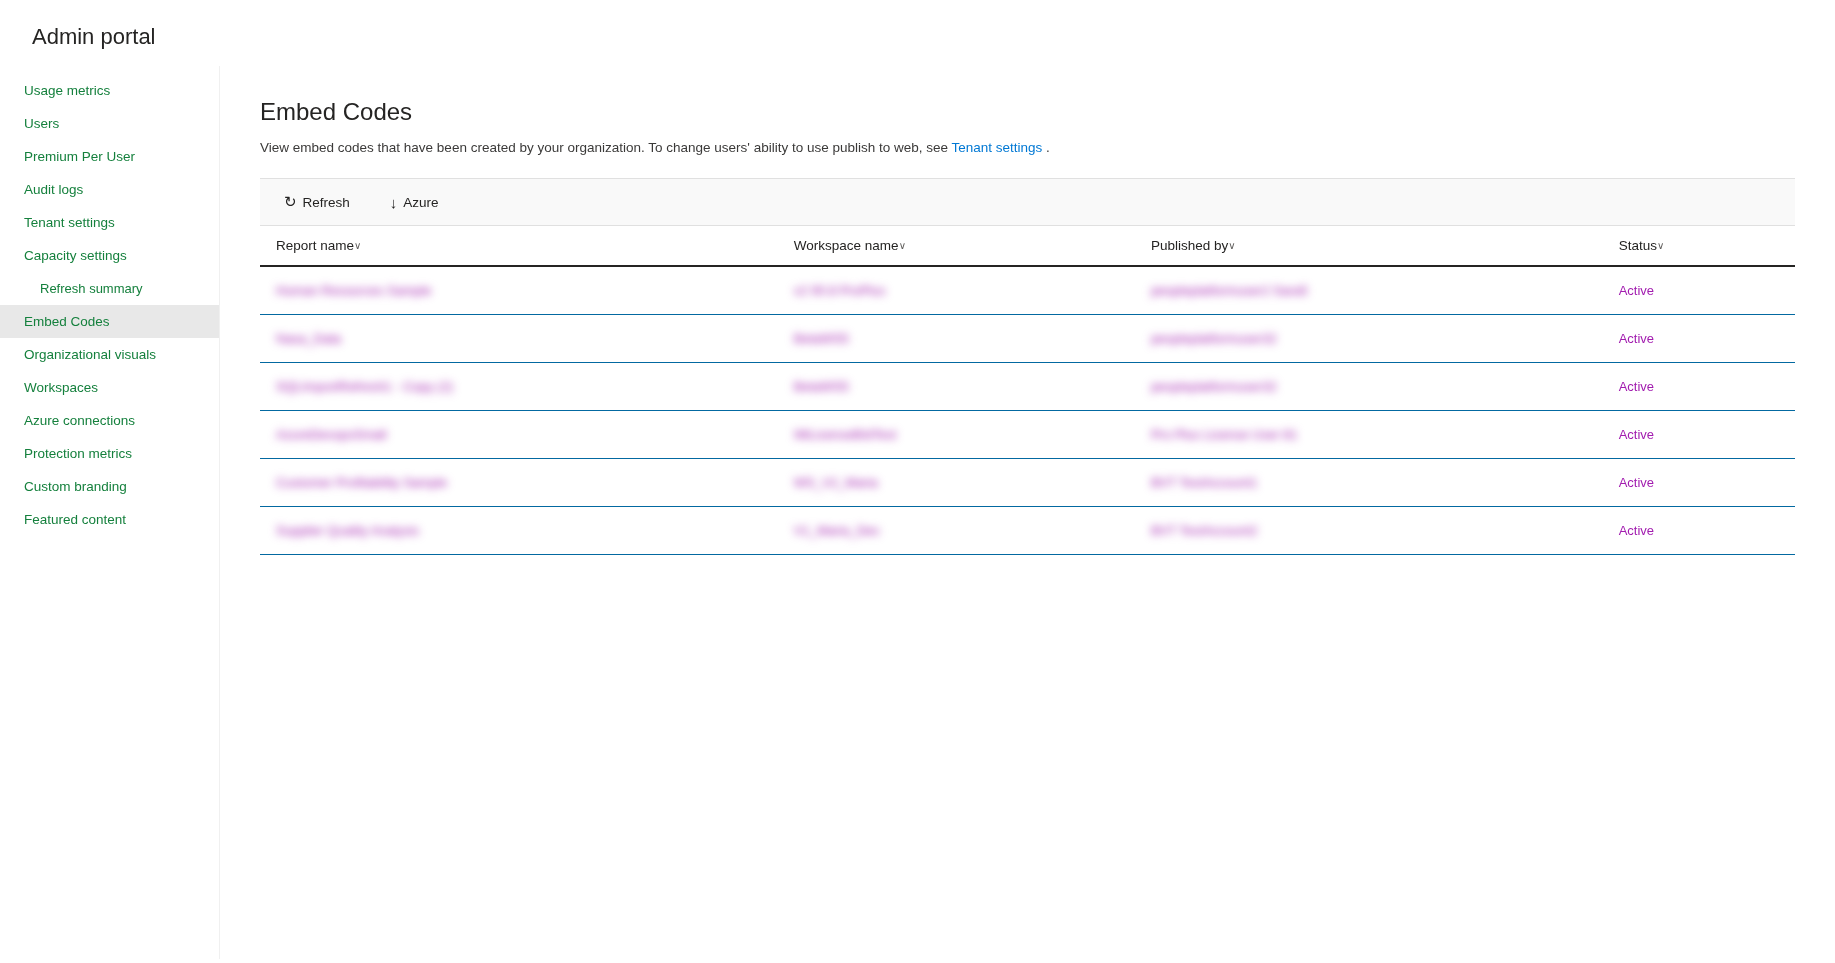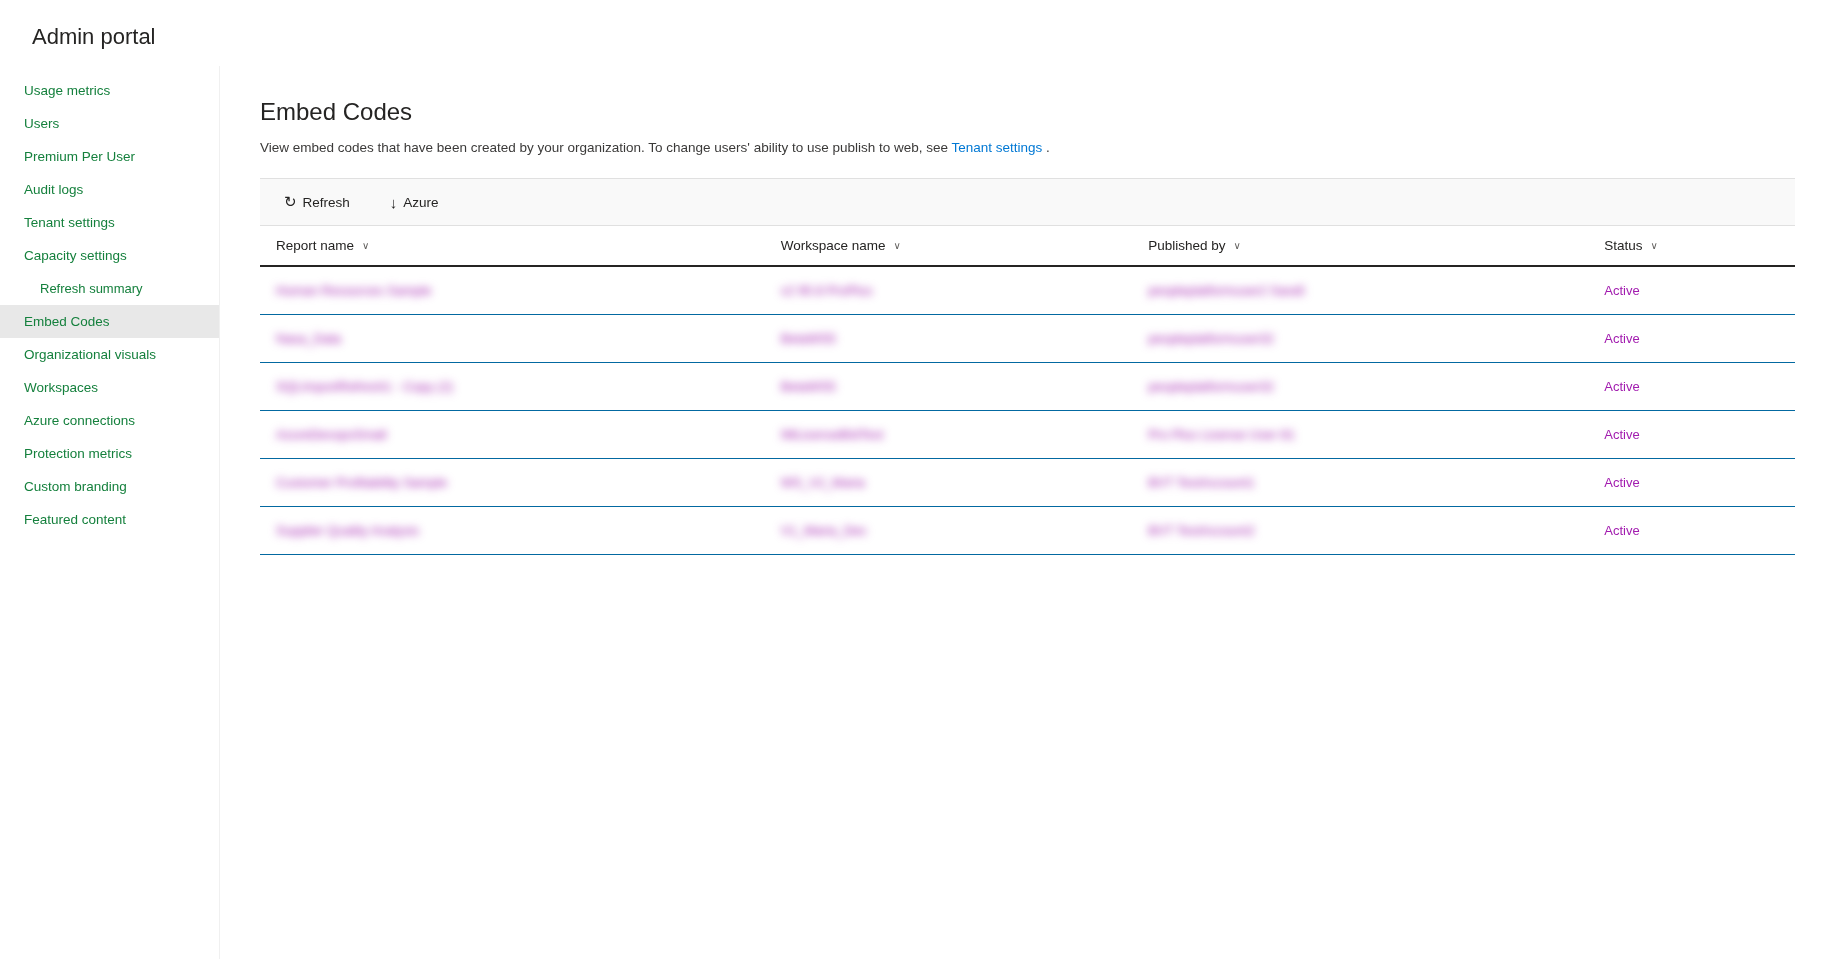--- a/index.html
+++ b/index.html
@@ -99,21 +99,21 @@
       font-weight: 500;
       font-size: 13.5px;
       color: #252423;
       border-bottom: 2px solid #252423;
       background: #fff;
       white-space: nowrap;
     }
     .col-header {
       display: flex;
       align-items: center;
-      gap: 8px;
+      gap: 0;
     }
     .col-chevron {
       font-size: 10px;
       color: #605e5c;
     }
     .data-table tbody tr td {
       padding: 16px 16px;
       border-bottom: 1px solid #0369a1;
       font-size: 13px;
       color: #a21caf;

